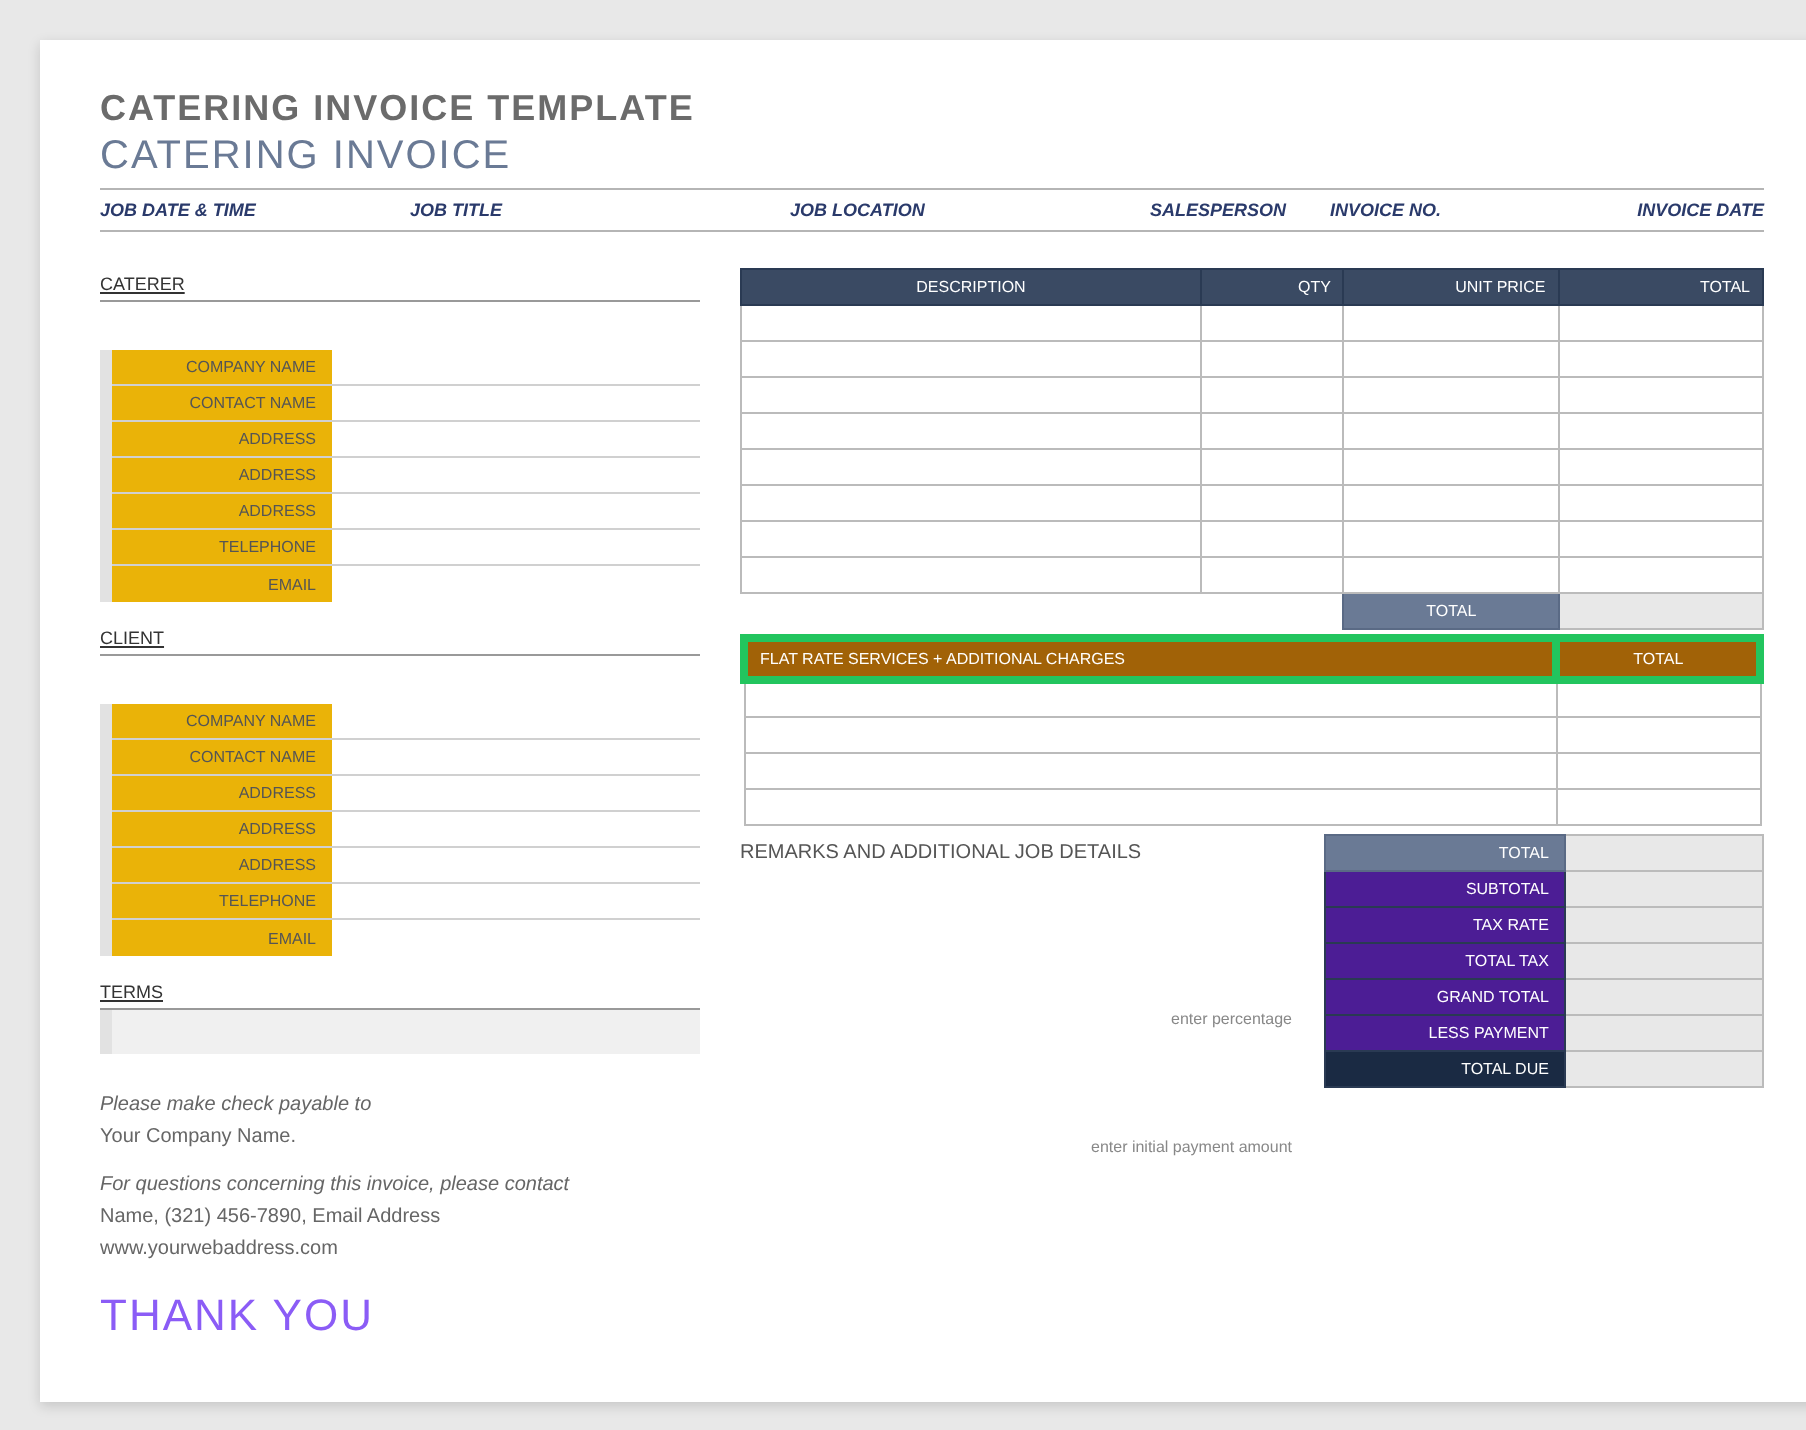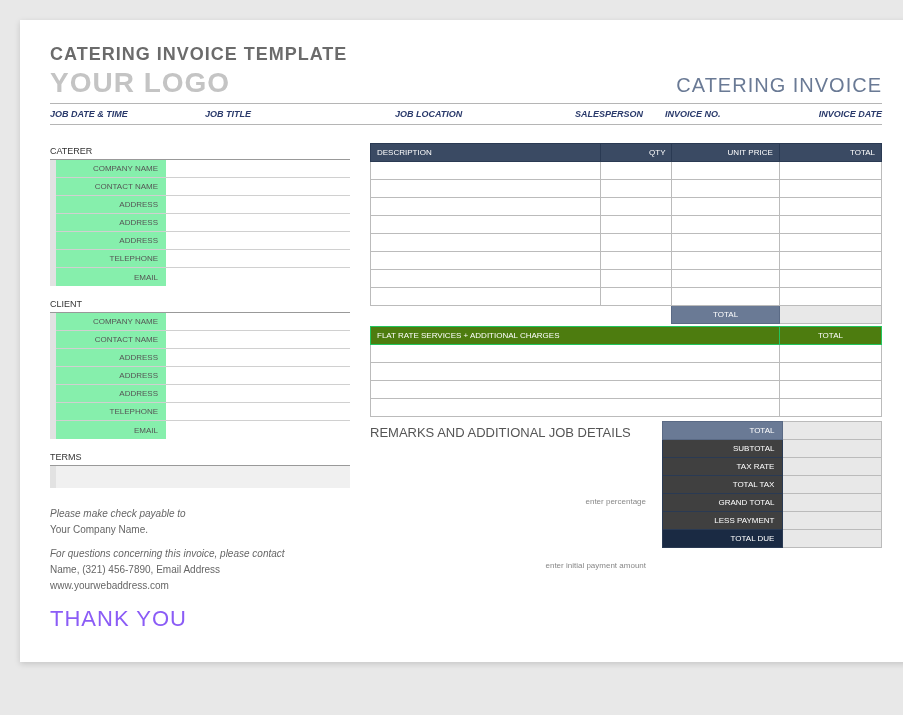--- a/index.html
+++ b/index.html
@@ -65,25 +65,27 @@
   .body-row { display:flex; gap:20px; }
   .left-col { flex: 0 0 300px; }
   .right-col { flex: 1; }
 
   .section-label{
     font-size:9px;
     color:#333;
     padding:3px 0;
     border-bottom:1px solid #999;
     margin-bottom:0;
+    text-decoration:underline;
   }
   .info-block{
-    background:#86efac;
+    background:#eab308;
     border-left:6px solid #e2e2e2;
     margin-bottom:10px;
+    margin-top:24px;
   }
   .info-row{
     display:flex;
     border-bottom:1px solid #d0d0d0;
     height:18px;
     align-items:center;
   }
   .info-row:last-child{border-bottom:none}
   .info-row .lbl{
     flex:0 0 110px;
@@ -104,72 +106,71 @@
   .items-table{width:100%;border-collapse:collapse;margin-bottom:2px}
   .items-table th{
     background:#3a4a63;
     color:#fff;
     font-size:8px;
     font-weight:normal;
     padding:4px 6px;
     text-align:right;
     border:1px solid #2a3a53;
   }
-  .items-table th.desc{text-align:left;width:45%}
+  .items-table th.desc{text-align:center;width:45%}
   .items-table th.qty{width:14%}
   .items-table th.up{width:21%}
   .items-table th.tot{width:20%}
   .items-table td{
     border:1px solid #bbb;
     height:18px;
     padding:0 4px;
   }
   .items-total-row td.spacer{border:none}
   .items-total-row td.tlabel{
     background:#6a7a95;color:#fff;text-align:center;font-size:8px;border:1px solid #5a6a85;
   }
   .items-total-row td.tval{background:#e8e8e8;border:1px solid #bbb}
 
   .flat-table{width:100%;border-collapse:collapse;margin-bottom:4px}
   .flat-table th{
-    background:#4d7c0f;color:#fff;font-size:8px;font-weight:normal;
-    padding:4px 6px;border:1px solid #22c55e;text-align:left;
+    background:#a16207;color:#fff;font-size:8px;font-weight:normal;
+    padding:4px 6px;border:4px solid #22c55e;text-align:left;
   }
   .flat-table th.ft{width:20%;text-align:center}
   .flat-table td{border:1px solid #bbb;height:18px}
 
-  .remarks-label{font-size:13px;color:#555;margin:4px 0 2px 0}
+  .remarks-label{font-size:10px;color:#555;margin:4px 0 18px 0}
 
   .totals-area{display:flex;gap:10px;align-items:flex-start}
   .remarks-col{flex:1}
   .totals-col{flex:0 0 220px}
   .totals-table{width:100%;border-collapse:collapse}
   .totals-table td.lbl2{
-    background:#404040;color:#fff;font-size:8px;text-align:right;
+    background:#4c1d95;color:#fff;font-size:8px;text-align:right;
     padding:3px 8px;border:1px solid #2a3a53;width:55%;
   }
   .totals-table td.lbl2.light{background:#6a7a95;border-color:#5a6a85}
   .totals-table td.lbl2.dark{background:#1a2a43}
   .totals-table td.val2{
     background:#e8e8e8;border:1px solid #bbb;width:45%;height:18px;padding:0 4px;
   }
   .hint{font-size:8px;color:#888;text-align:right;padding:3px 6px 0 0}
 
   .footer-text{font-size:10px;color:#666;line-height:1.6;margin-top:4px}
   .footer-text .emph{font-style:italic}
   .thanks{font-size:22px;color:#8b5cf6;letter-spacing:1px;margin-top:12px}
 </style>
 </head>
 <body>
 
 <div class="page">
 
   <div class="title">CATERING INVOICE TEMPLATE</div>
   <div class="logo-row">
-    <div class="logo">YOUR LOGO</div>
     <div class="invoice-label">CATERING INVOICE</div>
   </div>
 
   <div class="job-header">
     <div class="jh-1">JOB DATE &amp; TIME</div>
     <div class="jh-2">JOB TITLE</div>
     <div class="jh-3">JOB LOCATION</div>
     <div class="jh-4">SALESPERSON</div>
     <div class="jh-5">INVOICE NO.</div>
     <div class="jh-6">INVOICE DATE</div>

